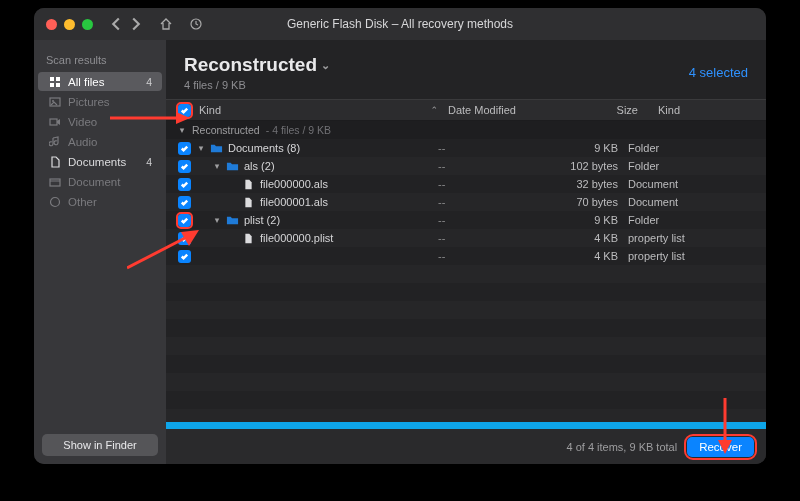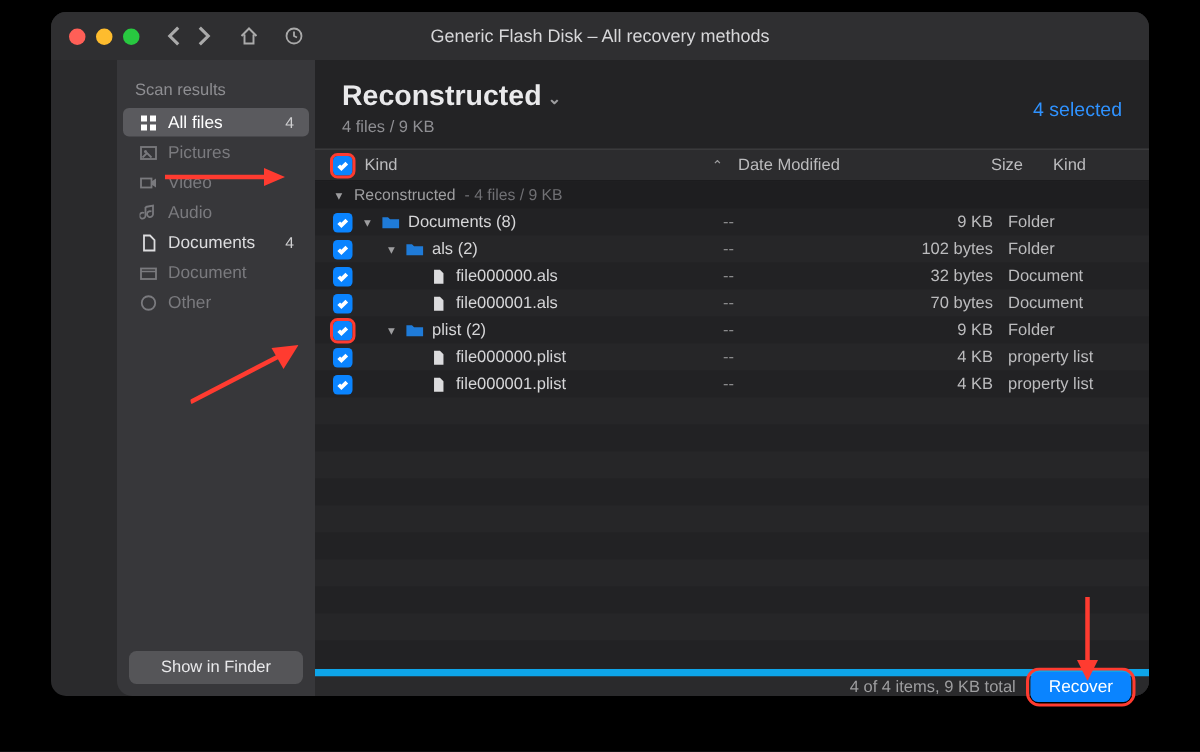--- a/index.html
+++ b/index.html
@@ -20,21 +20,21 @@
   .dot.g { background: #28c840; }
   .nav-arrows { display: flex; gap: 6px; color: #888; margin-left: 6px; }
   .tb-icon { width: 14px; height: 14px; color: #aaa; display: inline-flex; align-items: center; justify-content: center; }
   .title-text { position: absolute; left: 50%; transform: translateX(-50%); font-size: 12px; color: #d7d7d9; }
   .tb-right { margin-left: auto; display: flex; align-items: center; gap: 12px; }
   .search {
     display: flex; align-items: center; gap: 5px; background: #3a3a3c; border-radius: 5px;
     padding: 2px 8px; height: 20px; width: 110px; color: #9e9ea0; font-size: 11px;
   }
 
-  .body { flex: 1; display: flex; min-height: 0; margin-left: 44px; }
+  .body { flex: 1; display: flex; min-height: 0; }
   .sidebar {
     width: 132px; background: #37373a; display: flex; flex-direction: column; font-size: 11.5px;
     border-bottom-left-radius: 10px;
   }
   .sb-head { color: #8e8e92; padding: 14px 12px 6px; font-size: 11px; }
   .sb-item {
     display: flex; align-items: center; gap: 7px; padding: 3px 10px; margin: 0 4px 1px;
     border-radius: 4px; color: #b8b8ba;
   }
   .sb-item .cnt { margin-left: auto; color: #cfcfd1; font-size: 10.5px; }
@@ -87,22 +87,22 @@
   }
   .chk svg { width: 9px; height: 9px; stroke: #fff; stroke-width: 2.8; fill: none; }
   .highlight { outline: 2px solid #ff3b30; outline-offset: 0px; }
 
   .disclosure { width: 8px; color: #9e9ea0; font-size: 9px; display: inline-block; text-align: center; }
   .fi { width: 13px; height: 13px; display: inline-flex; align-items: center; justify-content: center; }
   .folder svg { fill: #1f7bd8; }
   .file svg { fill: #dcdcde; }
 
   .footer {
-    height: 18px; display: flex; align-items: center; padding: 0 12px; font-size: 11px;
-    background: #2a2a2c; border-top: 5px solid #0ea5e9; border-bottom-right-radius: 10px; justify-content: center;
+    height: 42px; display: flex; align-items: center; padding: 0 12px; font-size: 11px;
+    background: #2a2a2c; border-top: 7px solid #0ea5e9; border-bottom-right-radius: 10px; justify-content: center;
   }
   .footer .status { margin-left: auto; color: #9e9ea0; margin-right: 10px; }
   .recover-btn {
     background: #0a84ff; color: #fff; border: none; padding: 4px 12px; border-radius: 5px;
     font-size: 11.5px; cursor: pointer;
   }
   .recover-wrap { outline: 2px solid #ff3b30; outline-offset: 1px; border-radius: 6px; }
 
   
   .arrow { position: absolute; pointer-events: none; }
@@ -383,29 +383,20 @@
             <div class="c-size">4 KB</div>
             <div class="c-kind">property list</div>
           </div>
           <div class="row">
             <div class="c-name">
               <span class="chk">
                 <svg viewBox="0 0 10 10">
                   <polyline points="2,5 4,7 8,3"></polyline>
                 </svg>
               </span>
-              <span style="display:inline-flex;align-items:center;gap:5px;padding-left:32px;">
-                <span class="disclosure"></span>
-                <span class="fi file">
-                  <svg viewBox="0 0 14 14" width="11" height="13">
-                    <path d="M3 1 H8 L11 4 V13 H3 Z"></path>
-                  </svg>
-                </span>
-                <span>file000001.plist</span>
-              </span>
             </div>
             <div class="c-date">--</div>
             <div class="c-size">4 KB</div>
             <div class="c-kind">property list</div>
           </div>
           <div class="row"></div>
           <div class="row"></div>
           <div class="row"></div>
           <div class="row"></div>
           <div class="row"></div>

